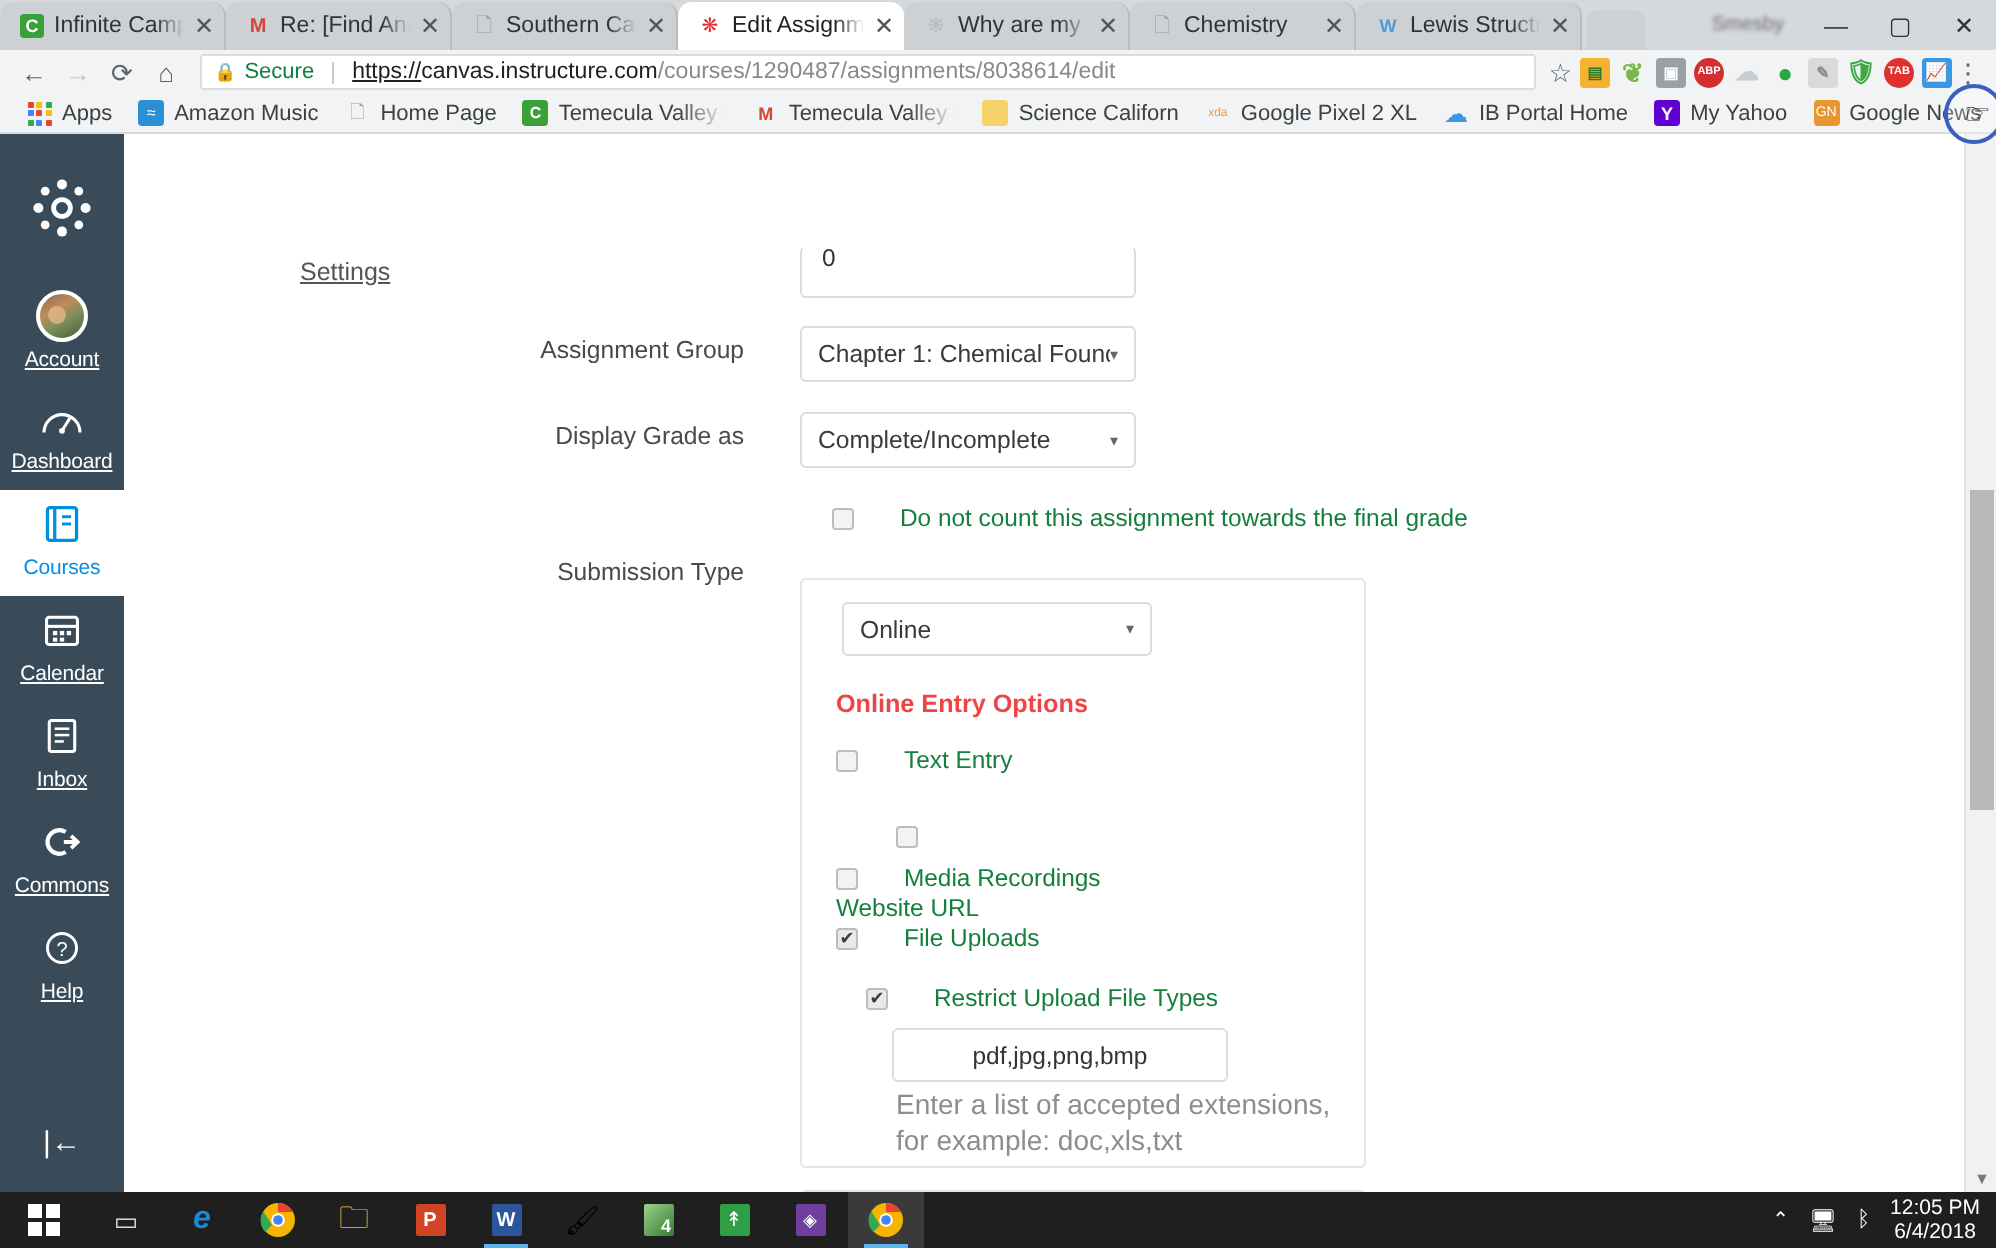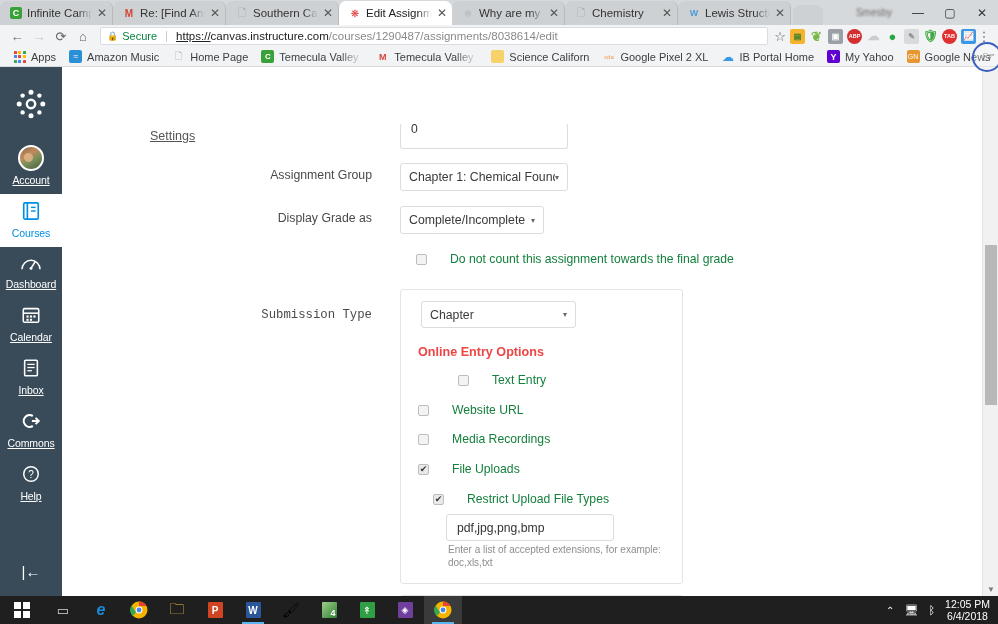--- a/index.html
+++ b/index.html
@@ -125,21 +125,21 @@
     display:flex;align-items:center;justify-content:center;
   }
   .cb.checked { background:#e9e9e9; }
   .cb.checked::after{ content:"✔"; font-size:9px; color:#3b3b3b; line-height:1;}
 
   .panel {
     position:absolute; border:1px solid #e4e4e4; border-radius:3px; background:#fff;
   }
   .panel-title { position:absolute; font-weight:bold; font-size:12.6px; color:#ef4444;}
 
-  .hint { position:absolute; font-size:10px; color:#8d8d8d; line-height:1.3; width:230px;}
+  .hint { position:absolute; font-size:14px; color:#8d8d8d; line-height:1.3; width:230px;}
 
   
   .vscroll { position:absolute; right:0; top:0; width:16px; height:529px; background:#f1f1f1; border-left:1px solid #e2e2e2;}
   .vthumb { position:absolute; left:2px; width:12px; background:#b8b8b8; border-radius:0; }
   .vdown { position:absolute; bottom:2px; left:0; width:16px; text-align:center; font-size:8px; color:#7a7a7a;}
 
   
   .cursor-ring {
     position:absolute; width:30px;height:30px;border-radius:50%;
     border:2px solid #3b5fc0; left:972px; top:42px; z-index:60; background:rgba(255,255,255,0.25);
@@ -316,41 +316,41 @@
               <circle cx="25.4" cy="25.4" r="2.2"></circle>
           </g>
         </svg>
       </div>
 
       <div class="gitem">
         <span class="avatar"></span>
         <span class="glabel">Account</span>
       </div>
 
+      <div class="gitem">
+        <span>
+          <svg width="22" height="18" viewBox="0 0 24 20">
+              <path d="M2 17a10 10 0 0 1 20 0" fill="none" stroke="#fff" stroke-width="1.7"></path>
+              <path d="M12 16 L17 8" stroke="#fff" stroke-width="1.7" fill="none"></path>
+              <circle cx="12" cy="16" r="1.6" fill="#fff"></circle>
+            </svg>
+        </span>
+        <span class="glabel">Dashboard</span>
+      </div>
+
       <div class="gitem active">
         <span>
           <svg width="20" height="20" viewBox="0 0 22 22">
               <rect x="3" y="2" width="16" height="18" rx="1.5" fill="none" stroke="#008ee2" stroke-width="1.8"></rect>
               <line x1="7" y1="2" x2="7" y2="20" stroke="#008ee2" stroke-width="1.8"></line>
               <line x1="11" y1="7" x2="16" y2="7" stroke="#008ee2" stroke-width="1.6"></line>
               <line x1="11" y1="11" x2="16" y2="11" stroke="#008ee2" stroke-width="1.6"></line>
             </svg>
         </span>
         <span class="glabel">Courses</span>
-      </div>
-
-      <div class="gitem">
-        <span>
-          <svg width="22" height="18" viewBox="0 0 24 20">
-              <path d="M2 17a10 10 0 0 1 20 0" fill="none" stroke="#fff" stroke-width="1.7"></path>
-              <path d="M12 16 L17 8" stroke="#fff" stroke-width="1.7" fill="none"></path>
-              <circle cx="12" cy="16" r="1.6" fill="#fff"></circle>
-            </svg>
-        </span>
-        <span class="glabel">Dashboard</span>
       </div>
 
       <div class="gitem">
         <span>
           <svg width="20" height="20" viewBox="0 0 22 22">
               <rect x="2.5" y="4" width="17" height="15" rx="1.5" fill="none" stroke="#fff" stroke-width="1.7"></rect>
               <line x1="2.5" y1="9" x2="19.5" y2="9" stroke="#fff" stroke-width="1.7"></line>
               <rect x="6" y="11.5" width="2.4" height="2.4" fill="#fff"></rect>
               <rect x="9.8" y="11.5" width="2.4" height="2.4" fill="#fff"></rect>
               <rect x="13.6" y="11.5" width="2.4" height="2.4" fill="#fff"></rect>
@@ -404,63 +404,63 @@
         <span style="line-height:1; position:relative; top:-12px;">0</span>
       </div>
 
       <div class="fld-label" style="left:180px; top:101px; width:130px;">Assignment Group</div>
       <div class="sel" style="left:338px; top:96px; width:168px; height:28px;">
         <span style="overflow:hidden;white-space:nowrap;">Chapter 1: Chemical Foundat</span>
         <span class="caret">▾</span>
       </div>
 
       <div class="fld-label" style="left:180px; top:144px; width:130px;">Display Grade as</div>
-      <div class="sel" style="left:338px; top:139px; width:144px; height:28px;">
+      <div class="sel" style="left:338px; top:139px; width:168px; height:28px;">
         <span>Complete/Incomplete</span>
         <span class="caret">▾</span>
       </div>
 
       <div class="cbrow" style="left:354px; top:185px;">
         <span class="cb"></span>
         <span>Do not count this assignment towards the final grade</span>
       </div>
 
-      <div class="fld-label" style="left:180px; top:241px; width:130px;font-family:Liberation Mono, monospace;">Submission Type</div>
+      <div class="fld-label" style="left:180px; top:212px; width:130px;">Submission Type</div>
       <div class="panel" style="left:338px; top:222px; width:283px; height:295px;"></div>
 
       <div class="sel" style="left:359px; top:234px; width:155px; height:27px;">
-        <span>Chapter</span>
+        <span>Online</span>
         <span class="caret">▾</span>
       </div>
 
       <div class="panel-title" style="left:356px; top:278px;">Online Entry Options</div>
 
-      <div class="cbrow" style="left:356px; top:306px;margin-left:40px;">
+      <div class="cbrow" style="left:356px; top:306px;">
         <span class="cb"></span>
         <span>Text Entry</span>
       </div>
-      <div class="cbrow" style="left:356px; top:336px;">
+      <div class="cbrow" style="left:356px; top:346px;flex-direction:column;">
         <span class="cb"></span>
         <span>Website URL</span>
       </div>
       <div class="cbrow" style="left:356px; top:365px;">
         <span class="cb"></span>
         <span>Media Recordings</span>
       </div>
       <div class="cbrow" style="left:356px; top:395px;">
         <span class="cb checked"></span>
         <span>File Uploads</span>
       </div>
 
       <div class="cbrow" style="left:371px; top:425px;">
         <span class="cb checked"></span>
         <span>Restrict Upload File Types</span>
       </div>
 
-      <div class="inputbox" style="left:384px; top:447px; width:168px; height:27px;">
+      <div class="inputbox" style="left:384px; top:447px; width:168px; height:27px;justify-content:center;">
         <span>pdf,jpg,png,bmp</span>
       </div>
 
       <div class="hint" style="left:386px; top:476px;">Enter a list of accepted extensions, for example: doc,xls,txt</div>
 
       <div class="panel" style="left:338px; top:528px; width:283px; height:60px; border-bottom:none;"></div>
 
       <div class="vscroll">
         <div class="vthumb" style="top:178px; height:160px;"></div>
         <div class="vdown">▼</div>

